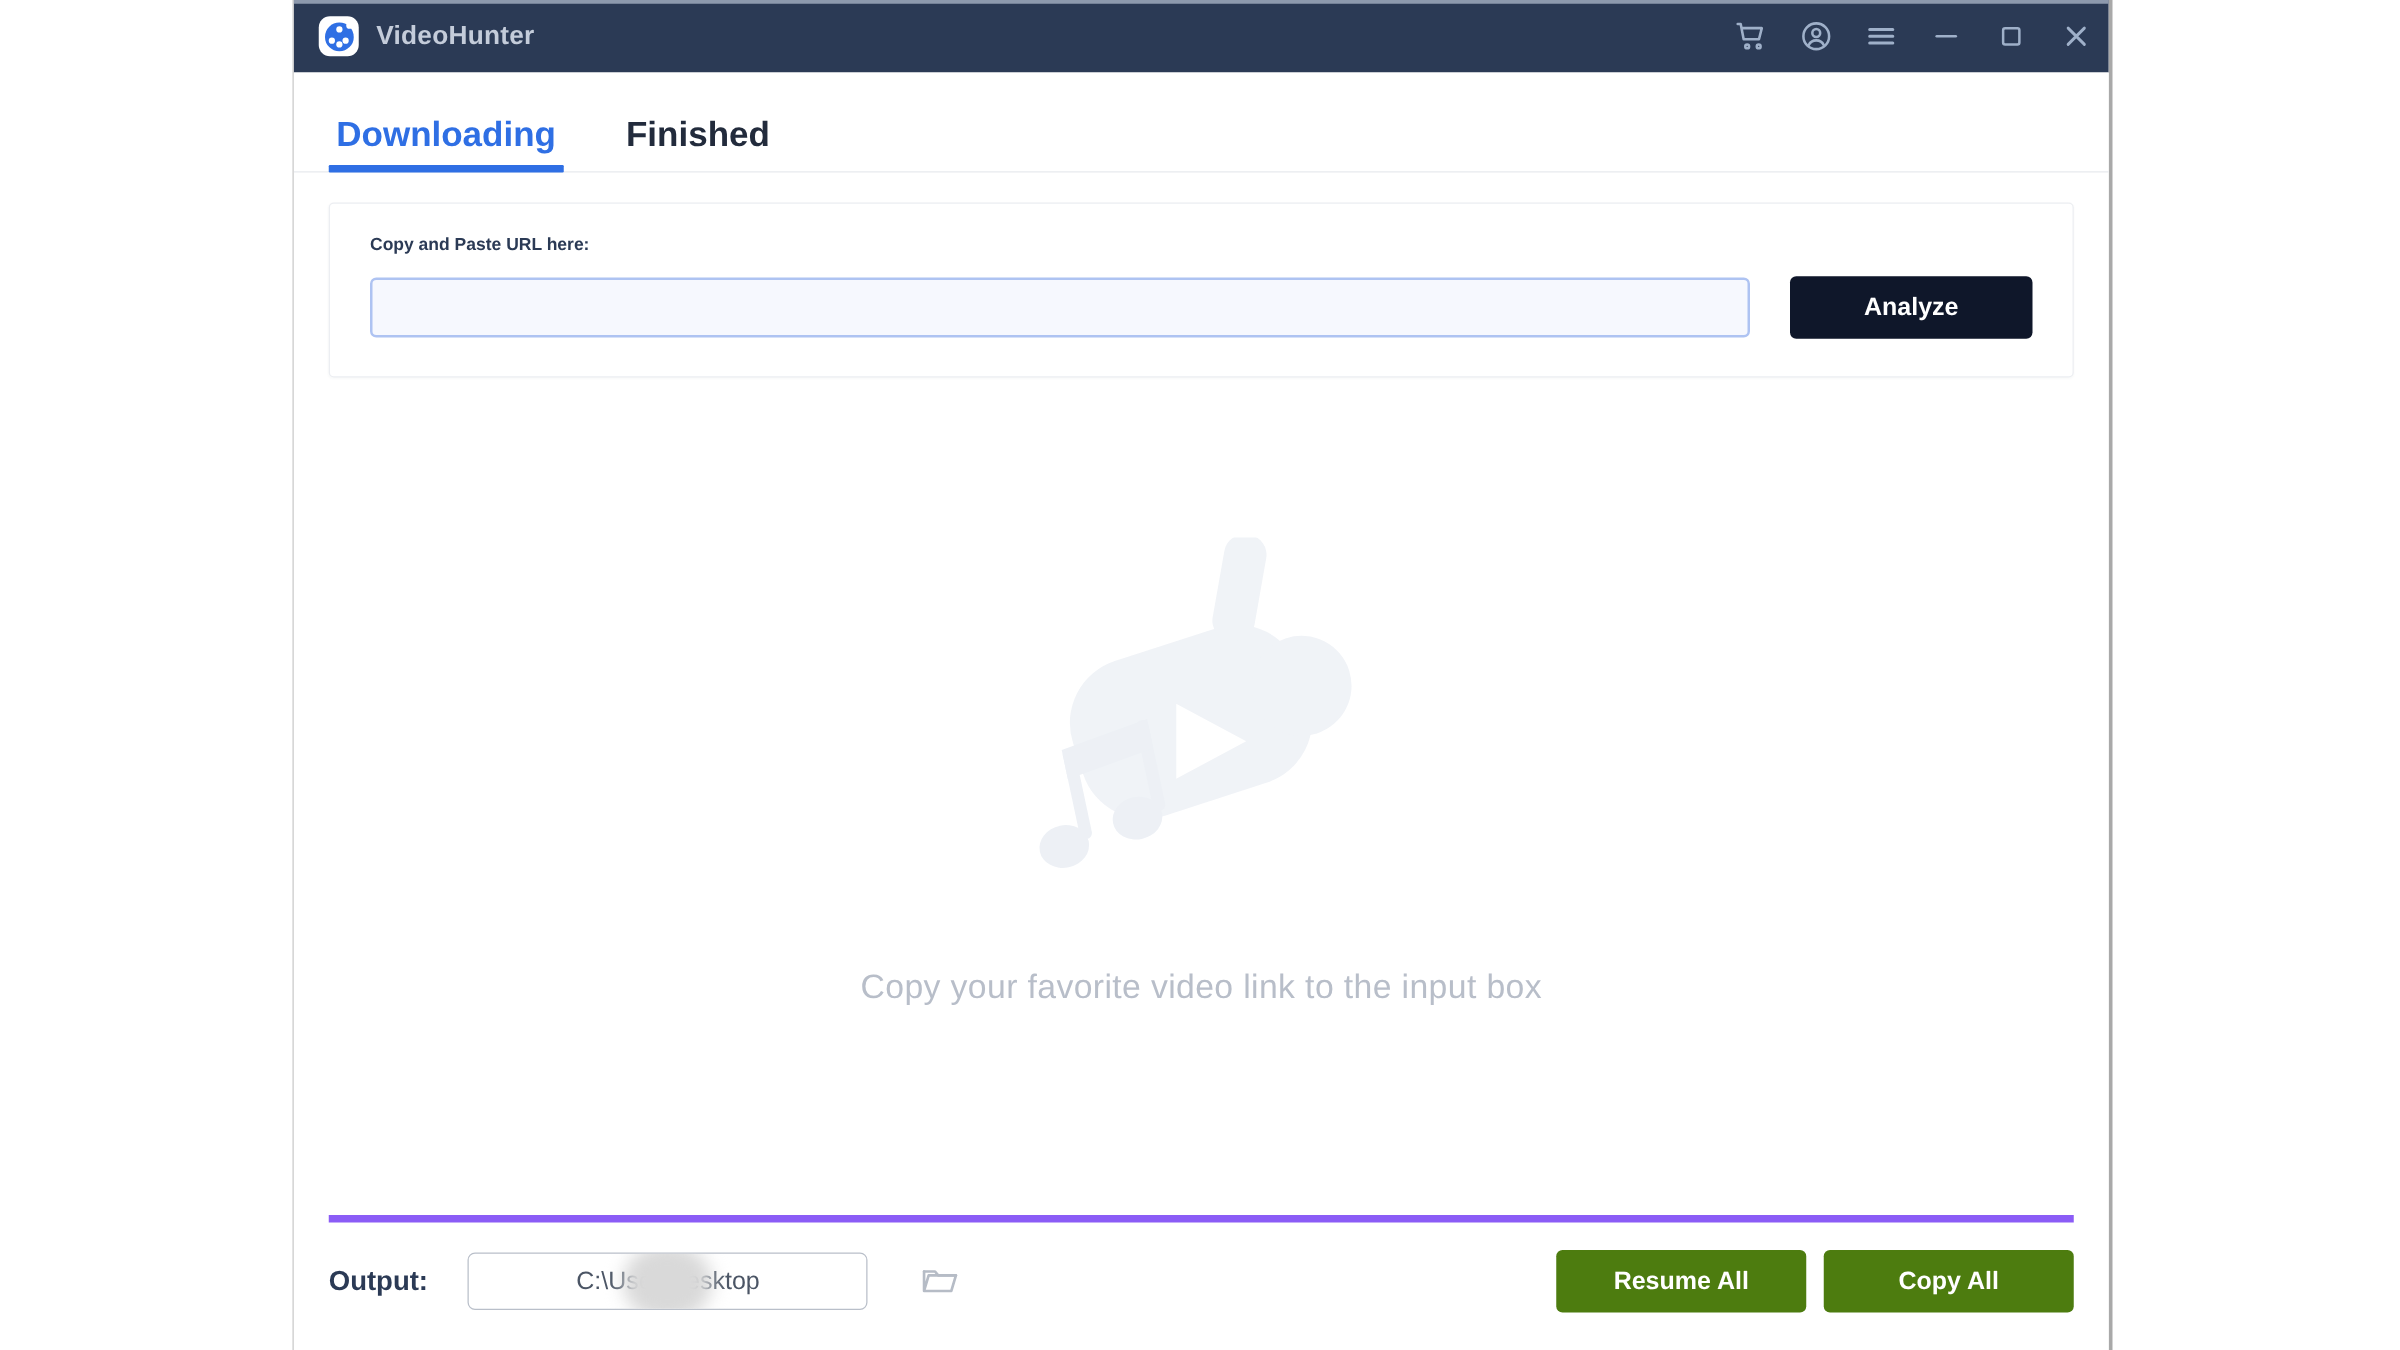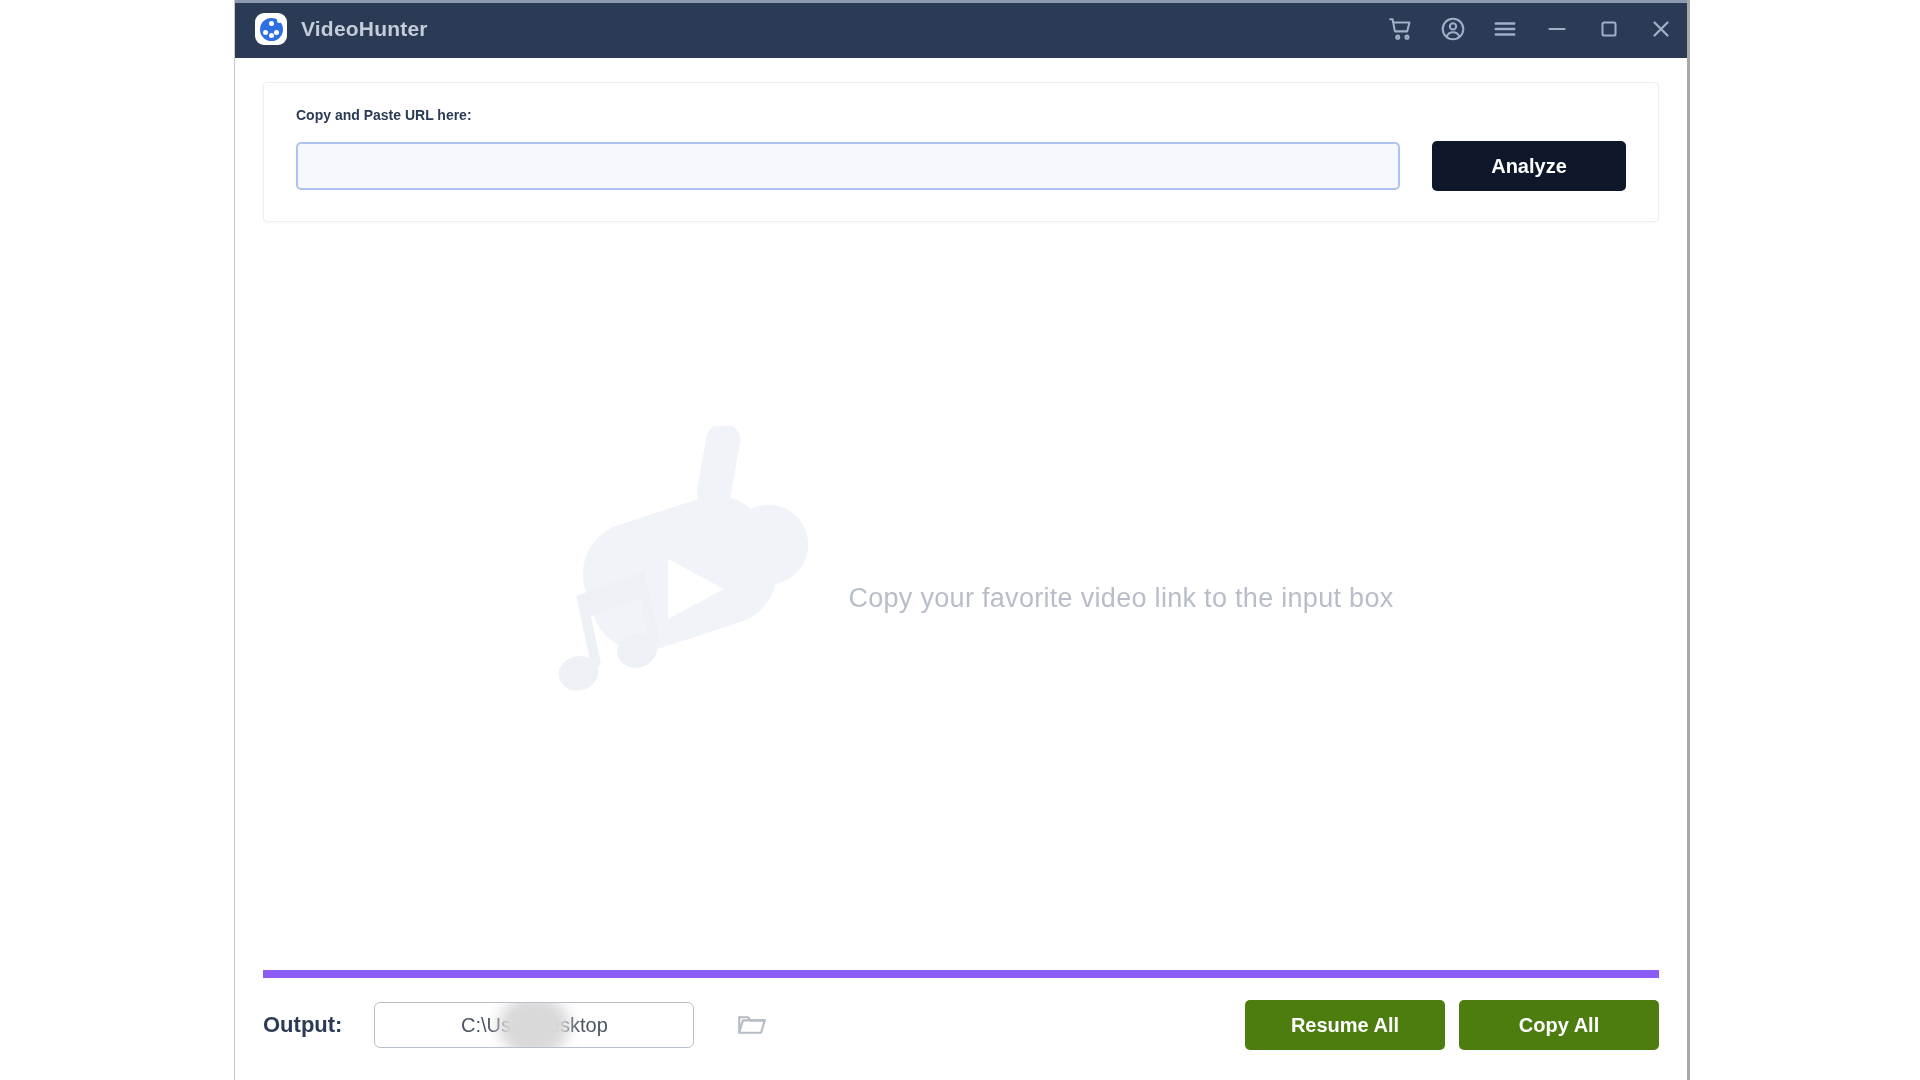--- a/index.html
+++ b/index.html
@@ -200,20 +200,21 @@
     font-weight: bold;
     font-family: "Liberation Sans", sans-serif;
     cursor: pointer;
     flex: 0 0 auto;
   }
 
   
   #empty-state {
     flex: 1 1 auto;
     display: flex;
+    flex-direction: column;
     align-items: center;
     justify-content: center;
     min-height: 0;
     padding-bottom: 40px;
   }
   #watermark {
     width: 320px;
     height: 300px;
     position: relative;
     opacity: .85;
@@ -223,21 +224,21 @@
   #empty-hint {
     margin-top: 44px;
     font-size: 27px;
     color: #b8bec9;
     letter-spacing: .3px;
   }
 
   
   #output-bar {
     flex: 0 0 auto;
-    border-top: 8px solid #8b5cf6;
+    border-top: 6px solid #8b5cf6;
     margin: 0 28px;
     padding: 22px 0 30px 0;
     display: flex;
     align-items: center;
     gap: 16px;
   }
   #output-label {
     font-size: 22px;
     font-weight: bold;
     color: #2b3a55;
@@ -348,20 +349,24 @@
         <div class="tb-btn">
           <svg width="26" height="26" viewBox="0 0 24 24" fill="none" stroke="currentColor" stroke-width="2.1" stroke-linecap="round">
             <path d="M6 6l12 12M18 6L6 18"></path>
           </svg>
         </div>
       </div>
     </div>
 
     <div id="content">
 
+      <div id="tabs">
+        <div class="tab active">Downloading</div>
+        <div class="tab">Finished</div>
+      </div>
 
       <div id="url-card">
         <div id="url-label">Copy and Paste URL here:</div>
         <div id="url-row">
           <input id="url-input" type="text" placeholder="" style="">
           <button id="analyze-button">Analyze</button>
         </div>
       </div>
 
       <div id="empty-state">

